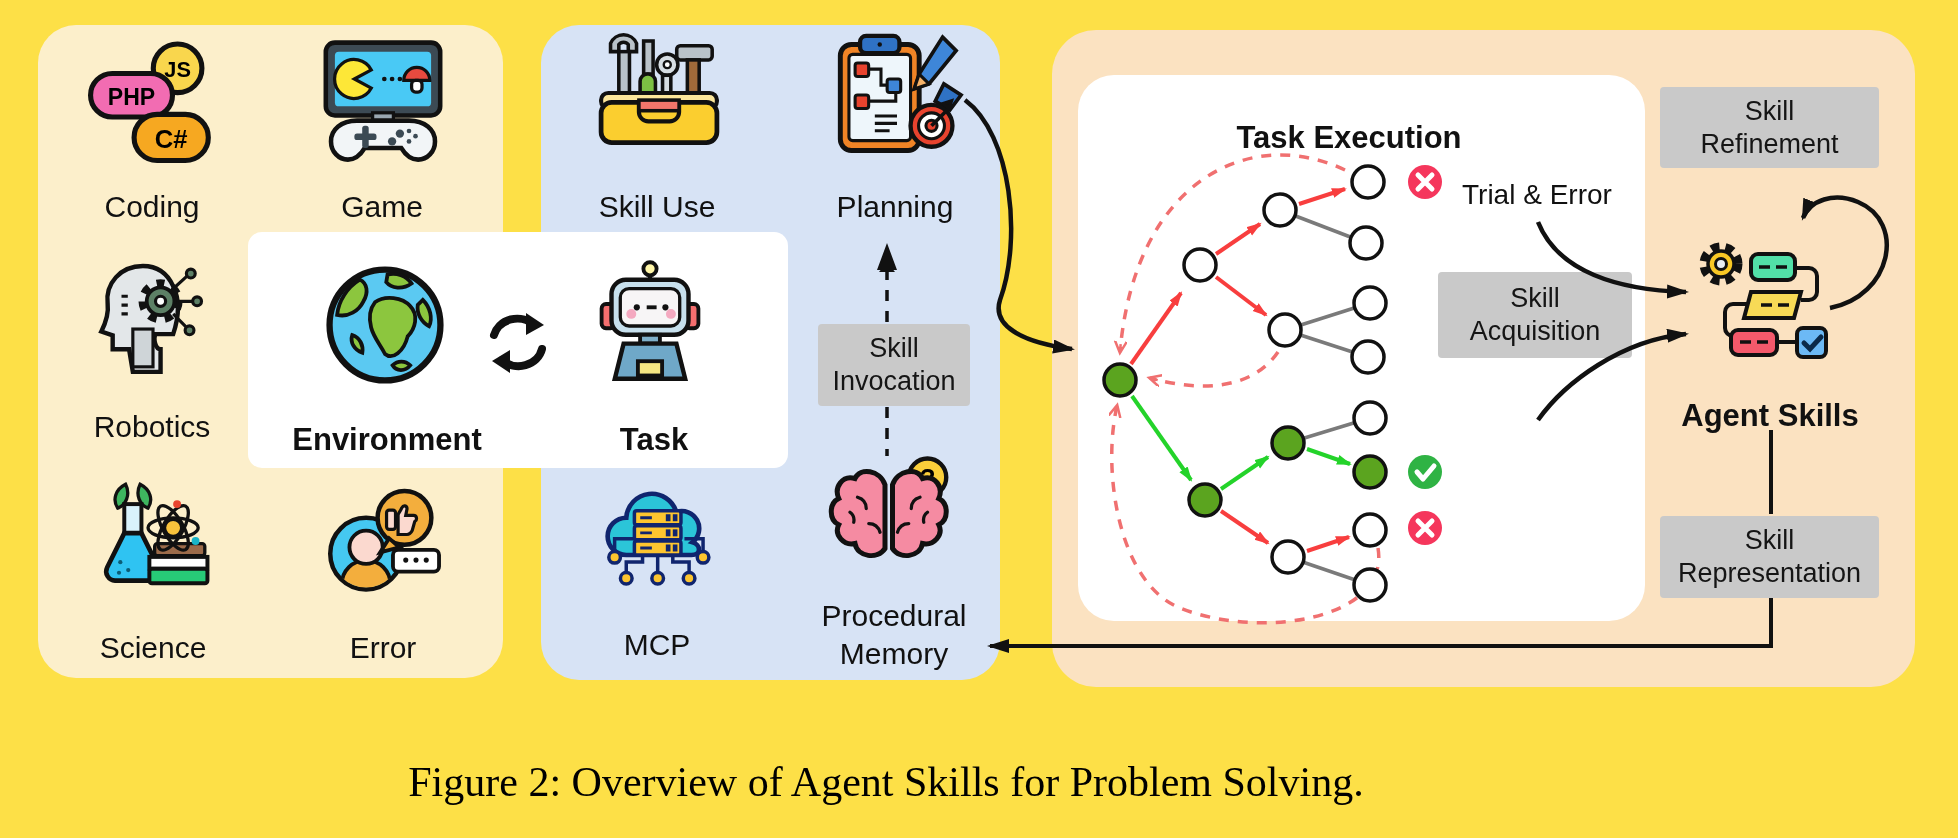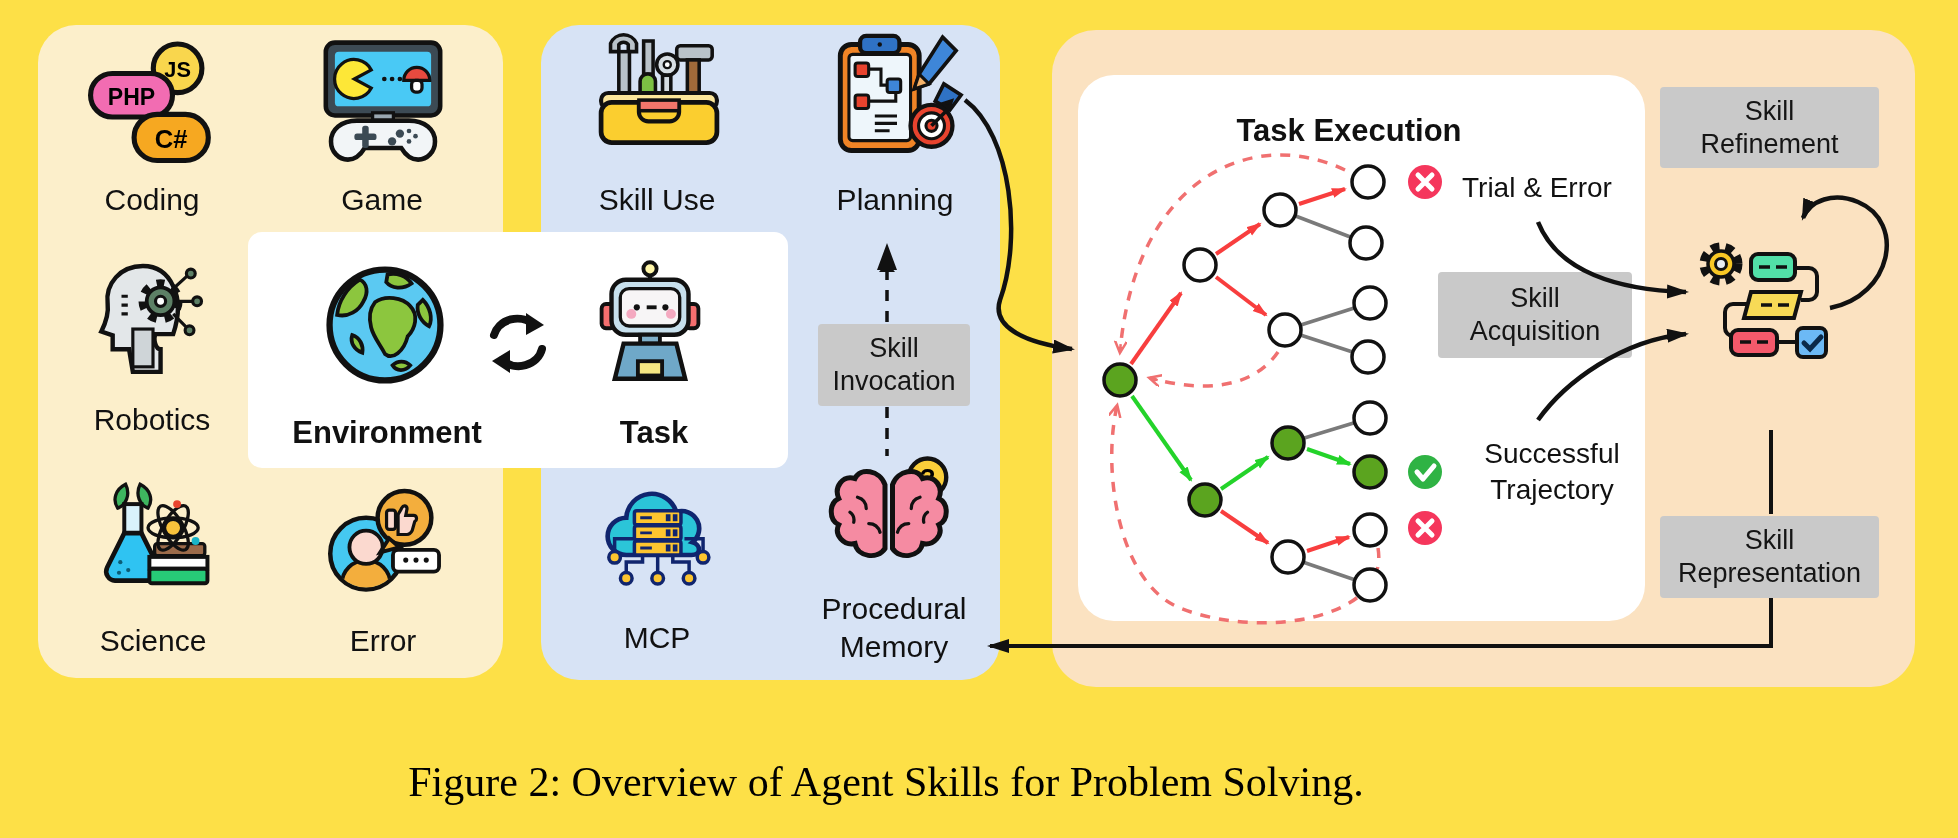--- a/index.html
+++ b/index.html
@@ -5,21 +5,21 @@
   html,body{margin:0;padding:0;background:#fff;}
   .canvas{position:relative;width:1958px;height:838px;background:#fde047;overflow:hidden;
           font-family:"Liberation Sans",sans-serif;color:#111;}
   .panel{position:absolute;border-radius:38px;}
   .panel-yellow{left:38px;top:25px;width:465px;height:653px;background:#FCEFCB;}
   .panel-blue{left:541px;top:25px;width:459px;height:655px;background:#D7E3F5;}
   .panel-orange{left:1052px;top:30px;width:863px;height:657px;background:#FBE2C1;border-radius:44px;}
   .whitebox{position:absolute;background:#fff;}
   .env-box{left:248px;top:232px;width:540px;height:236px;border-radius:14px;}
   .task-box{left:1078px;top:75px;width:567px;height:546px;border-radius:36px;}
-  .lbl{position:absolute;font-size:30px;text-align:center;transform:translateX(-50%);white-space:pre-line;line-height:38px;}
+  .lbl{position:absolute;font-size:30px;text-align:center;transform:translateX(-50%);white-space:pre-line;line-height:38px;margin-top:7px;}
   .lbl.bold{font-weight:bold;font-size:31px;}
   .lbl.small{font-size:28px;line-height:36px;}
   .lbl.left{transform:none;text-align:center;white-space:nowrap;}
   .graybox{position:absolute;background:#C9C9C9;border-radius:4px;display:flex;align-items:center;justify-content:center;
            text-align:center;font-size:27px;line-height:33px;white-space:pre-line;color:#151515;}
   .icon{position:absolute;}
   .caption{position:absolute;left:0;top:758px;width:1772px;text-align:center;
            font-family:"Liberation Serif",serif;font-size:42px;color:#000;}
   svg text{font-family:"Liberation Sans",sans-serif;}
   .overlay{position:absolute;left:0;top:0;pointer-events:none;}
@@ -244,22 +244,21 @@
   <div class="lbl bold" style="left:654px;top:414px">Task</div>
 
   <div class="lbl" style="left:657px;top:181px">Skill Use</div>
   <div class="lbl" style="left:895px;top:181px">Planning</div>
   <div class="lbl" style="left:657px;top:619px">MCP</div>
   <div class="lbl" style="left:894px;top:590px">Procedural
 Memory</div>
 
   <div class="lbl bold" style="left:1349px;top:112px">Task Execution</div>
   <div class="lbl small left" style="left:1462px;top:170px">Trial &amp; Error</div>
-  <div class="lbl small" style="left:1552px;top:436px">Successful
-Trajectory</div>
+  <div class="lbl bold" style="left:1770px;top:390px">Agent Skills</div>
 
   <div class="graybox" style="left:818px;top:324px;width:152px;height:82px">Skill
 Invocation</div>
   <div class="graybox" style="left:1438px;top:272px;width:194px;height:86px">Skill
 Acquisition</div>
   <div class="graybox" style="left:1660px;top:87px;width:219px;height:81px">Skill
 Refinement</div>
   <div class="graybox" style="left:1660px;top:516px;width:219px;height:82px">Skill
 Representation</div>
 

